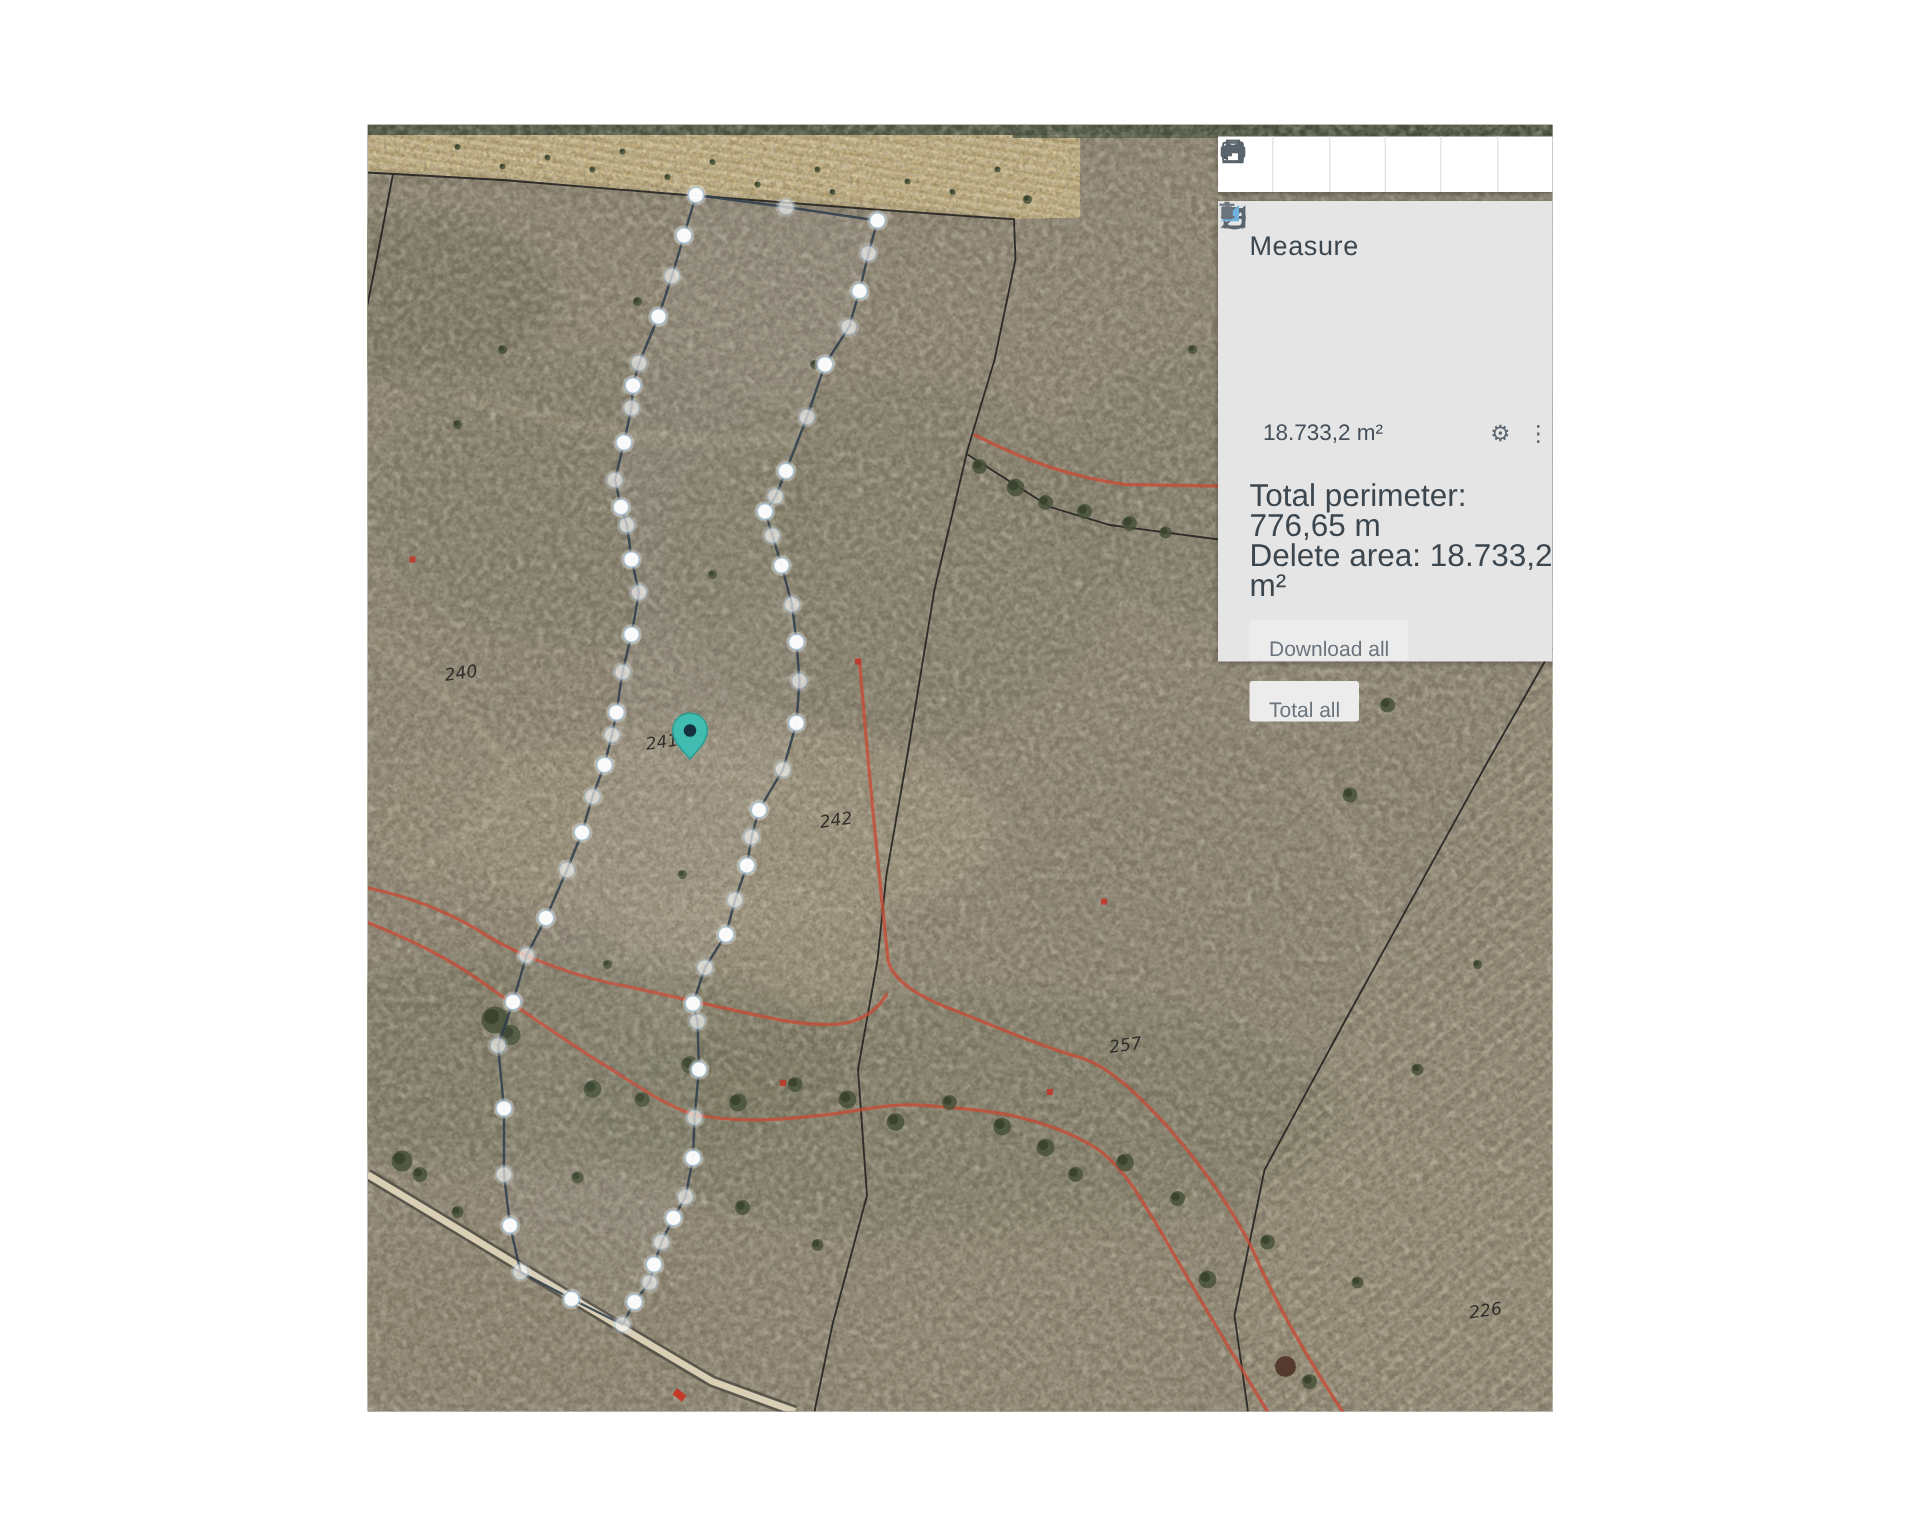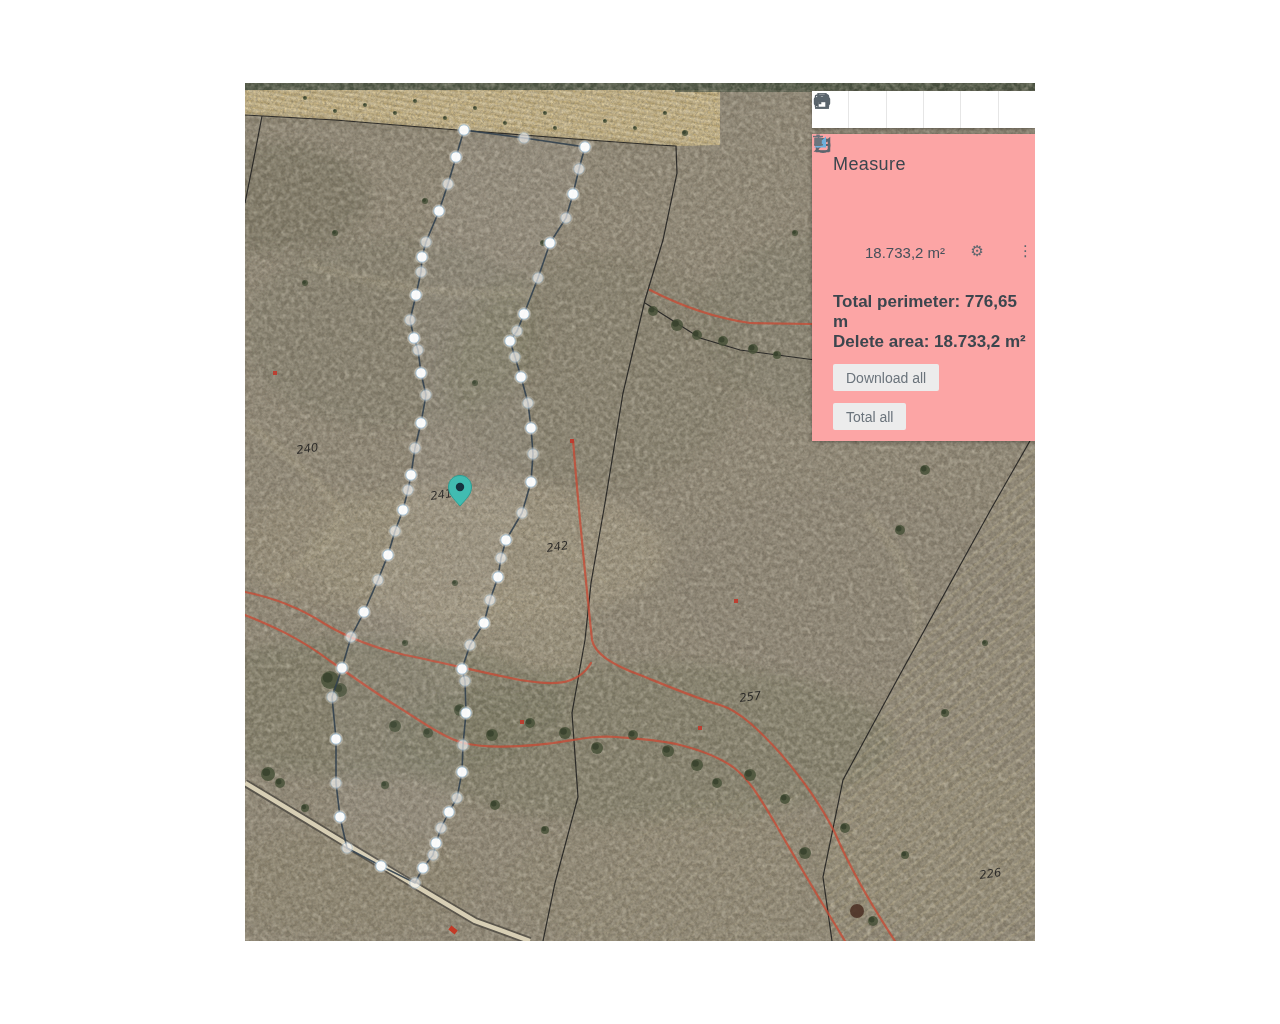--- a/index.html
+++ b/index.html
@@ -10,33 +10,33 @@
 
   
   .toolbar{position:absolute;top:8px;right:0;width:223px;height:37px;background:#fff;
            display:flex;box-shadow:0 1px 4px rgba(0,0,0,.35);z-index:5;}
   .tb-btn{flex:1 1 0;display:flex;align-items:center;justify-content:center;cursor:pointer;
           border-left:1px solid #e6e6e6;}
   .tb-btn:first-child{border-left:none;}
   .tb-btn svg{display:block;}
 
   
-  .panel{position:absolute;top:51px;right:0;width:223px;height:307px;background:#fca5a5;
+  .panel{position:absolute;top:51px;right:0;width:223px;height:307px;background:#e5e5e5;
          box-shadow:0 1px 4px rgba(0,0,0,.35);z-index:5;box-sizing:border-box;
          padding:0 0 0 21px;color:#3d474f;}
   .panel-title{margin-top:20px;font-size:18px;font-weight:500;letter-spacing:.4px;color:#3c464e;}
   .tools-row{margin-top:26px;display:flex;align-items:center;gap:15px;height:26px;}
   .tool-btn{width:24px;height:24px;display:flex;align-items:center;justify-content:center;cursor:pointer;}
-  .result-row{margin-top:17px;display:flex;align-items:flex-start;height:24px;padding-right:6px;gap:23px;}
+  .result-row{margin-top:46px;display:flex;align-items:flex-end;height:24px;padding-right:6px;}
   .result-row .tri{margin-right:9px;display:flex;}
   .result-value{font-size:15px;color:#46505a;}
   .gear{margin-left:auto;font-family:"DejaVu Sans",sans-serif;font-size:15px;color:#5d666e;cursor:pointer;line-height:1;}
   .kebab{margin-left:11px;margin-right:-4px;font-family:"DejaVu Sans",sans-serif;font-size:15px;color:#5d666e;cursor:pointer;line-height:1;}
-  .totals{margin-top:24px;font-size:17px;line-height:20px;color:#3c464e;font-weight:bold;}
-  .btn{margin-top:12px;display:inline-flex;align-items:center;gap:9px;background:#ececec;border:none;
+  .totals{margin-top:24px;font-size:21px;line-height:20px;color:#3c464e;}
+  .btn{margin-top:12px;display:inline-flex;align-items:flex-end;gap:9px;background:#ececec;border:none;
        color:#6b747c;font-size:14px;font-family:"Liberation Sans",sans-serif;padding:0 13px;height:27px;
        border-radius:2px;cursor:pointer;}
   .btn svg{display:block;}
   .btn-row{display:block;}
 </style>
 </head>
 <body>
 
 <div class="stage">
   <div class="map">

